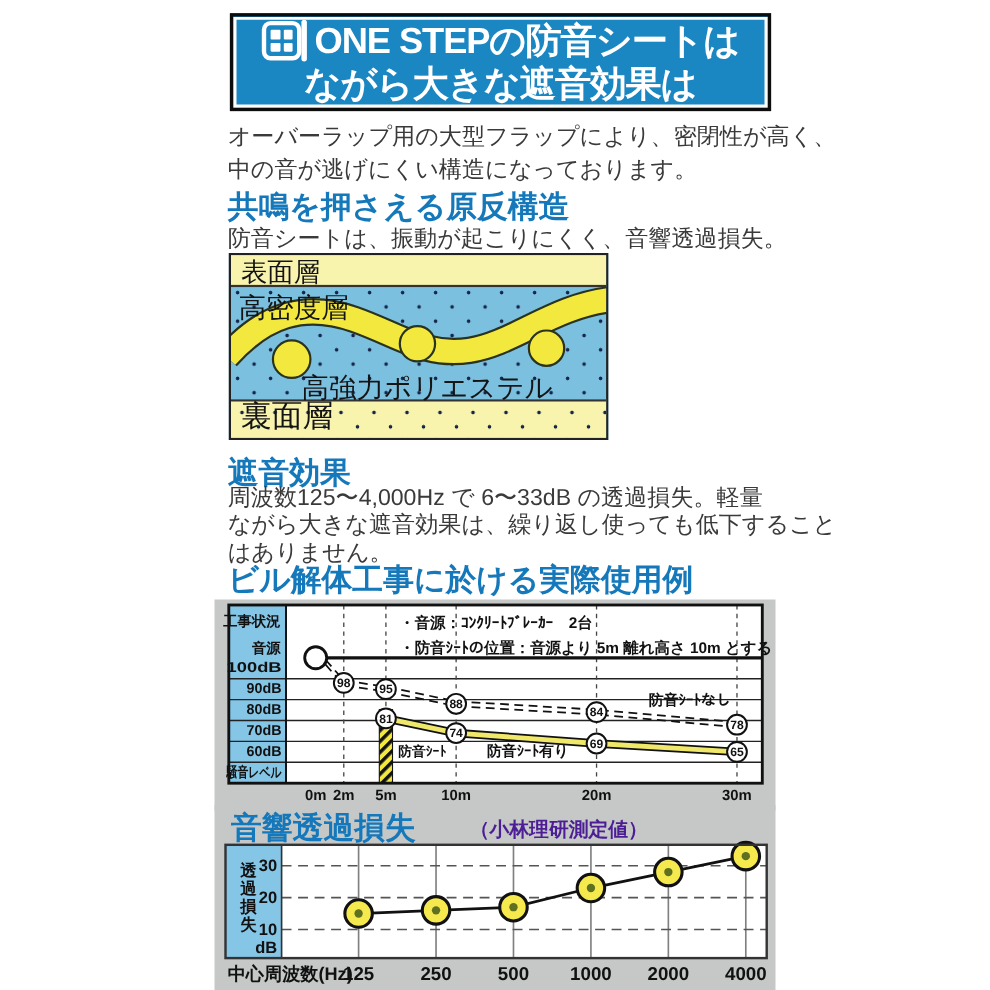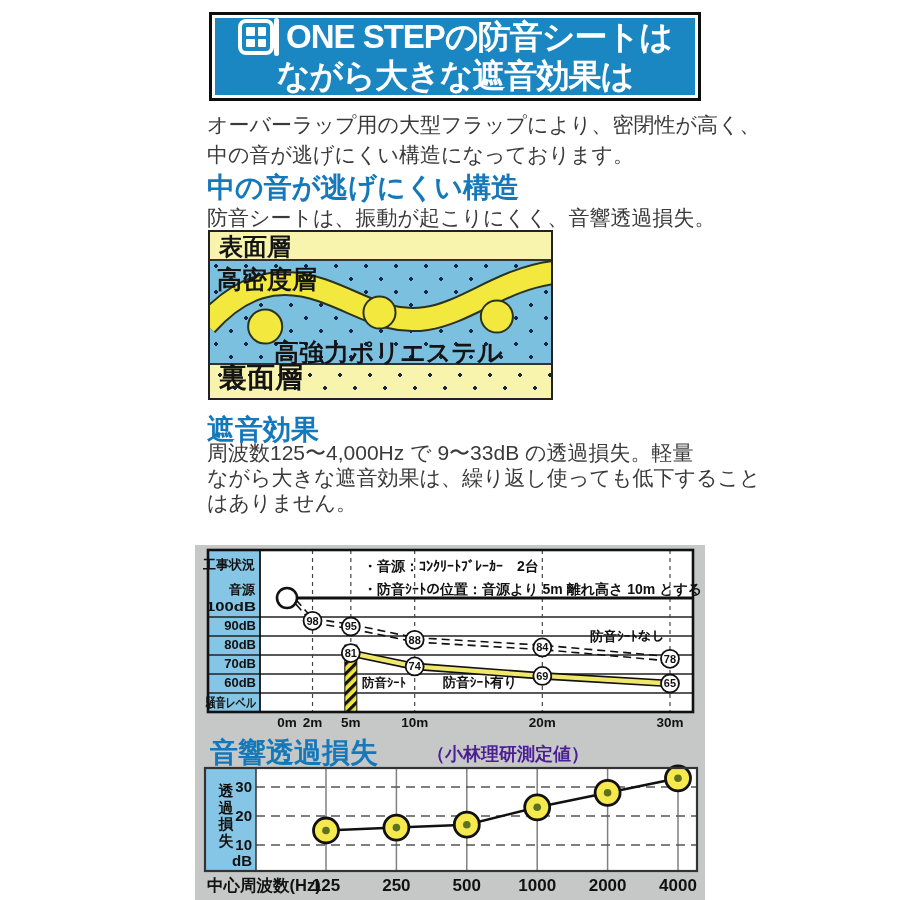--- a/index.html
+++ b/index.html
@@ -28,21 +28,21 @@
     background-image:radial-gradient(circle,#16264a 1.6px,transparent 1.9px),
                      radial-gradient(circle,#16264a 1.6px,transparent 1.9px);
     background-size:30px 26px;background-position:6px 8px,21px 21px;}
   .band-top{position:absolute;left:0;right:0;top:0;height:27px;background:#f8f4ae;border-bottom:2px solid #333;}
   .band-bottom{position:absolute;left:0;right:0;bottom:0;height:33px;background-color:#f8f4ae;
     border-top:2px solid #333;
     background-image:radial-gradient(circle,#16264a 1.6px,transparent 1.9px),
                      radial-gradient(circle,#16264a 1.6px,transparent 1.9px);
     background-size:30px 26px;background-position:10px 10px,25px 23px;}
   .wave-svg{position:absolute;left:0;top:0;width:100%;height:100%;}
-  .dlabel{position:absolute;font-weight:bold;color:#141414;white-space:nowrap;}
+  .dlabel{position:absolute;font-weight:normal;color:#141414;white-space:nowrap;}
 
   
   .panel{position:absolute;left:195px;width:510px;background:#c5c8c7;}
   #panel1{top:545px;height:192px;}
   #panel2{top:732px;height:168px;}
   .panel svg{position:absolute;left:0;top:0;width:100%;height:100%;}
   .panel svg text{font-family:"Liberation Sans","DejaVu Sans",sans-serif;}
   .loss-head-title{position:absolute;left:15px;top:2px;font-size:28px;font-weight:bold;color:#1478ba;white-space:nowrap;z-index:2;}
   .loss-head-sub{position:absolute;left:232px;top:10px;font-size:18px;font-weight:bold;color:#4c1d95;white-space:nowrap;z-index:2;}
 </style>
@@ -64,21 +64,21 @@
     <div class="banner-line">
       <span>ながら大きな遮音効果は</span>
     </div>
   </div>
 
   <div class="para" style="top:110px">
     <div>オーバーラップ用の大型フラップにより、密閉性が高く、</div>
     <div>中の音が逃げにくい構造になっております。</div>
   </div>
 
-  <div class="h-blue" style="top:169px">中の音が逃げにくい構造</div>
+  <div class="h-blue" style="top:169px">共鳴を押さえる原反構造</div>
   <div class="para" style="top:203px">
     <div>防音シートは、振動が起こりにくく、音響透過損失。</div>
   </div>
 
   <div class="diagram">
     <div class="band-top"></div>
     <div class="band-bottom"></div>
     <svg class="wave-svg" viewBox="0 0 340 165">
       <path d="M-4,92 C30,54 66,42 112,58 C152,72 176,92 216,86 C256,80 292,46 344,40" fill="none" stroke="#2a3320" stroke-width="25"></path>
       <path d="M-4,92 C30,54 66,42 112,58 C152,72 176,92 216,86 C256,80 292,46 344,40" fill="none" stroke="#f2e83e" stroke-width="21"></path>
@@ -87,25 +87,26 @@
       <circle cx="286" cy="84" r="16" fill="#f2e83e" stroke="#2a3320" stroke-width="2"></circle>
     </svg>
     <div class="dlabel" style="left:9px;top:-1px;font-size:24px">表面層</div>
     <div class="dlabel" style="left:64px;top:104px;font-size:25px">高強力ポリエステル</div>
     <div class="dlabel" style="left:7px;top:31px;font-size:25px">高密度層</div>
     <div class="dlabel" style="left:9px;bottom:1px;font-size:28px">裏面層</div>
   </div>
 
   <div class="h-blue" style="top:411px">遮音効果</div>
   <div class="para" style="top:440px;line-height:25px">
-    <div>周波数125〜4,000Hz で 9〜33dB の透過損失。軽量</div>
+    <div>周波数125〜4,000Hz で 6〜33dB の透過損失。軽量</div>
     <div>ながら大きな遮音効果は、繰り返し使っても低下すること</div>
     <div>はありません。</div>
   </div>
 
+  <div class="h-blue" style="top:508px">ビル解体工事に於ける実際使用例</div>
 
   <div class="panel" id="panel1">
     <svg id="chart1" viewBox="0 0 510 192">
         <defs>
           <pattern id="hatch" width="7" height="7" patternUnits="userSpaceOnUse" patternTransform="rotate(45)">
             <rect x="0" y="0" width="7" height="7" fill="#f2e83e"></rect>
             <rect x="0" y="0" width="3.2" height="7" fill="#111"></rect>
           </pattern>
         </defs>
         <rect x="13" y="5" width="485" height="162" fill="#ffffff"></rect>

